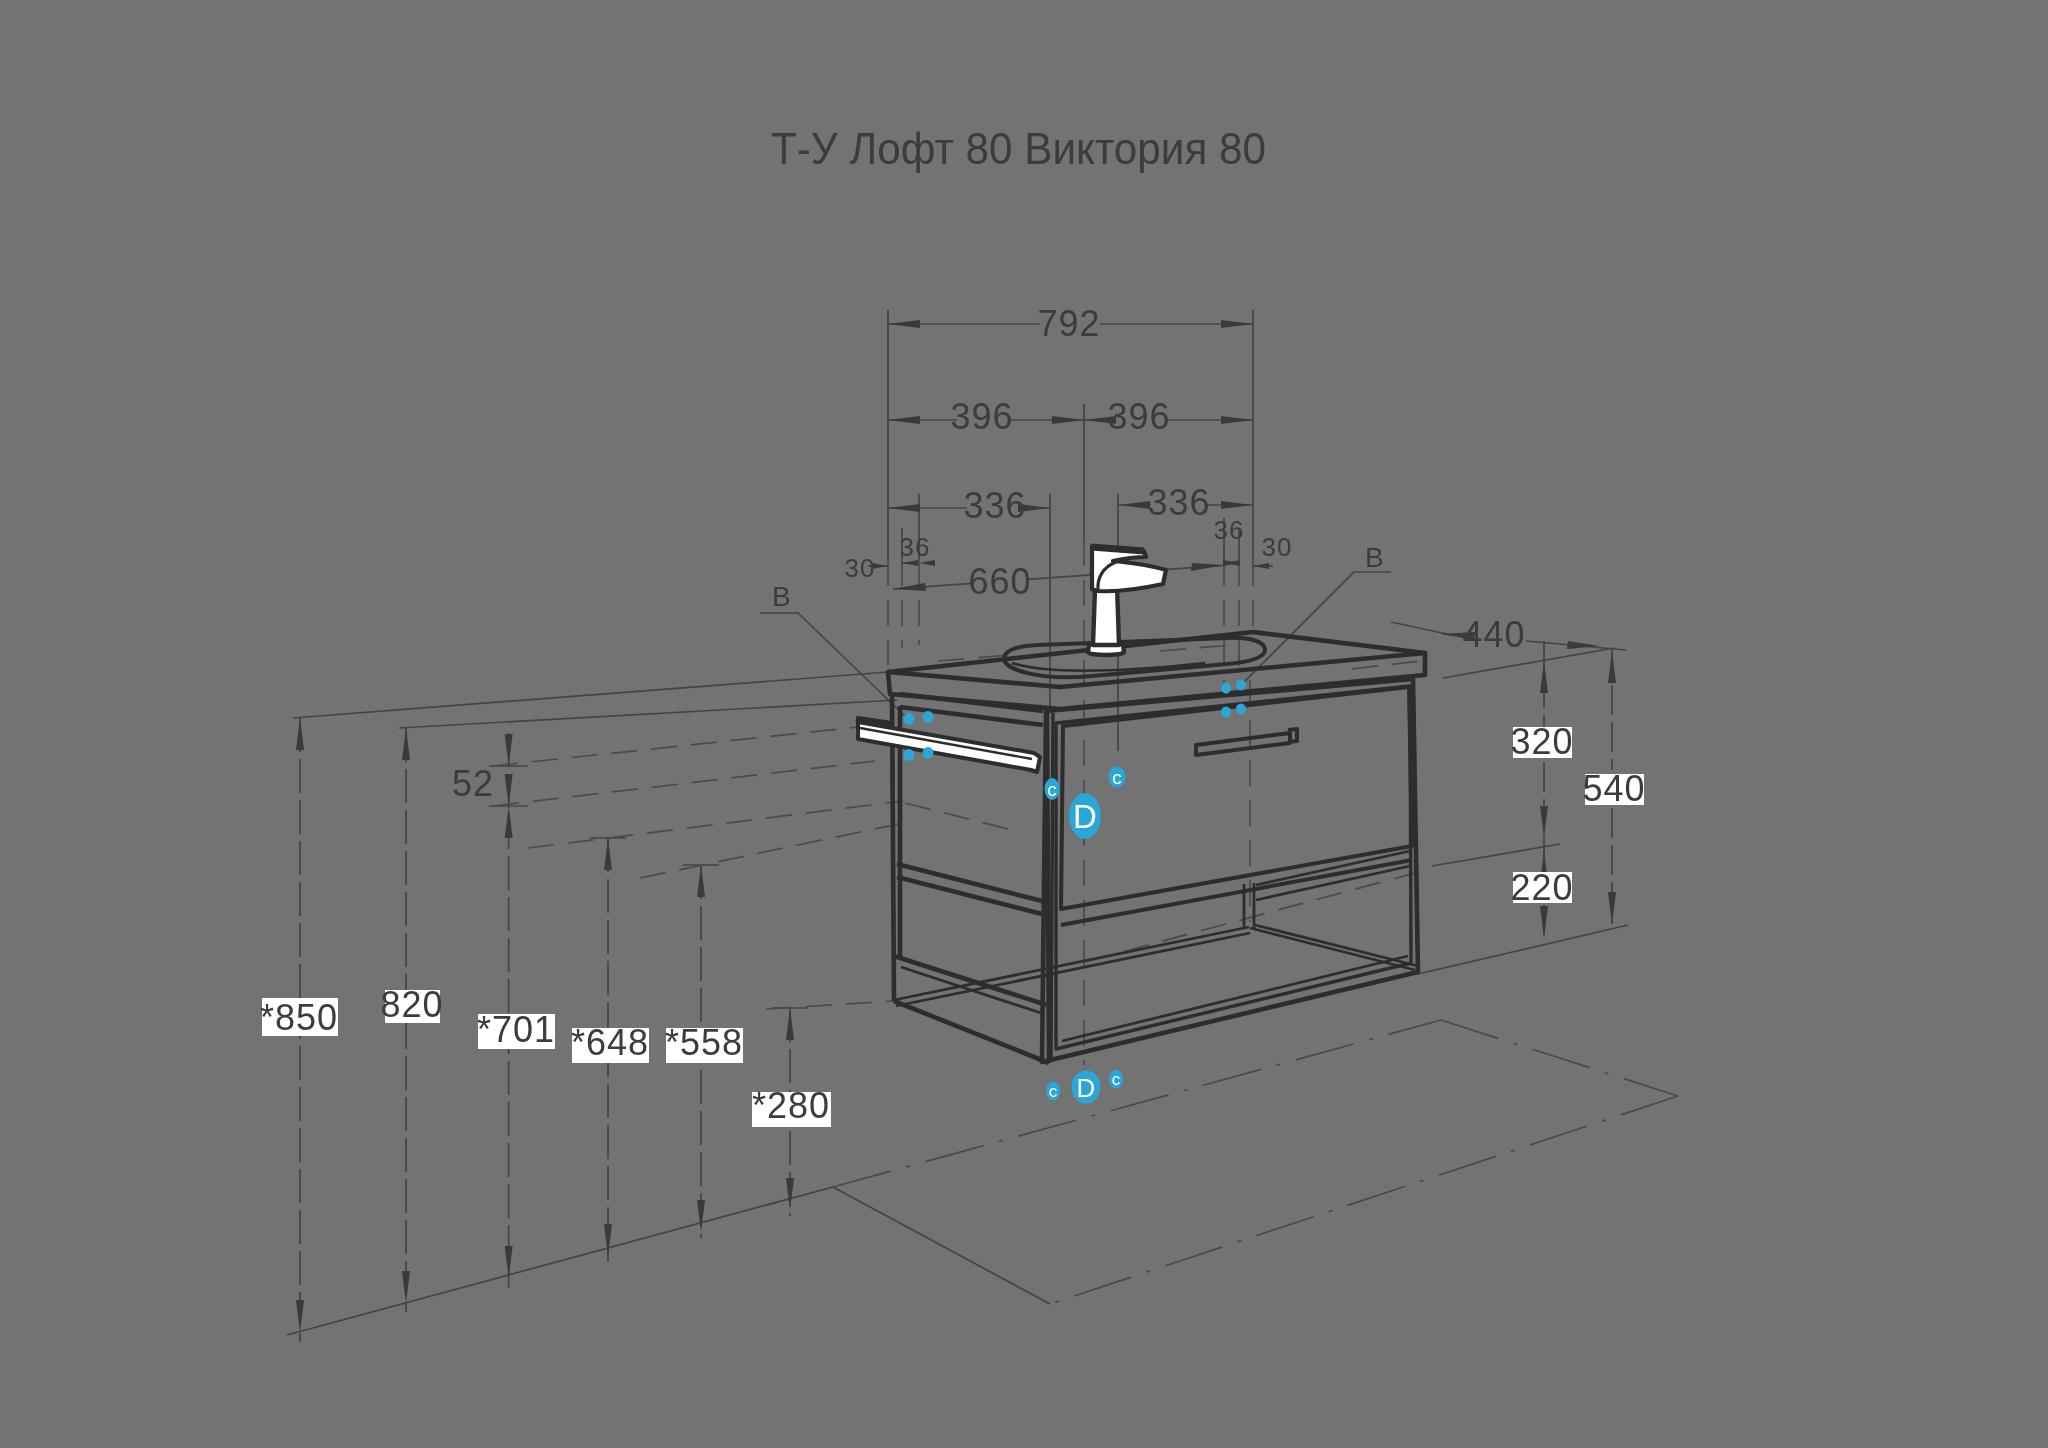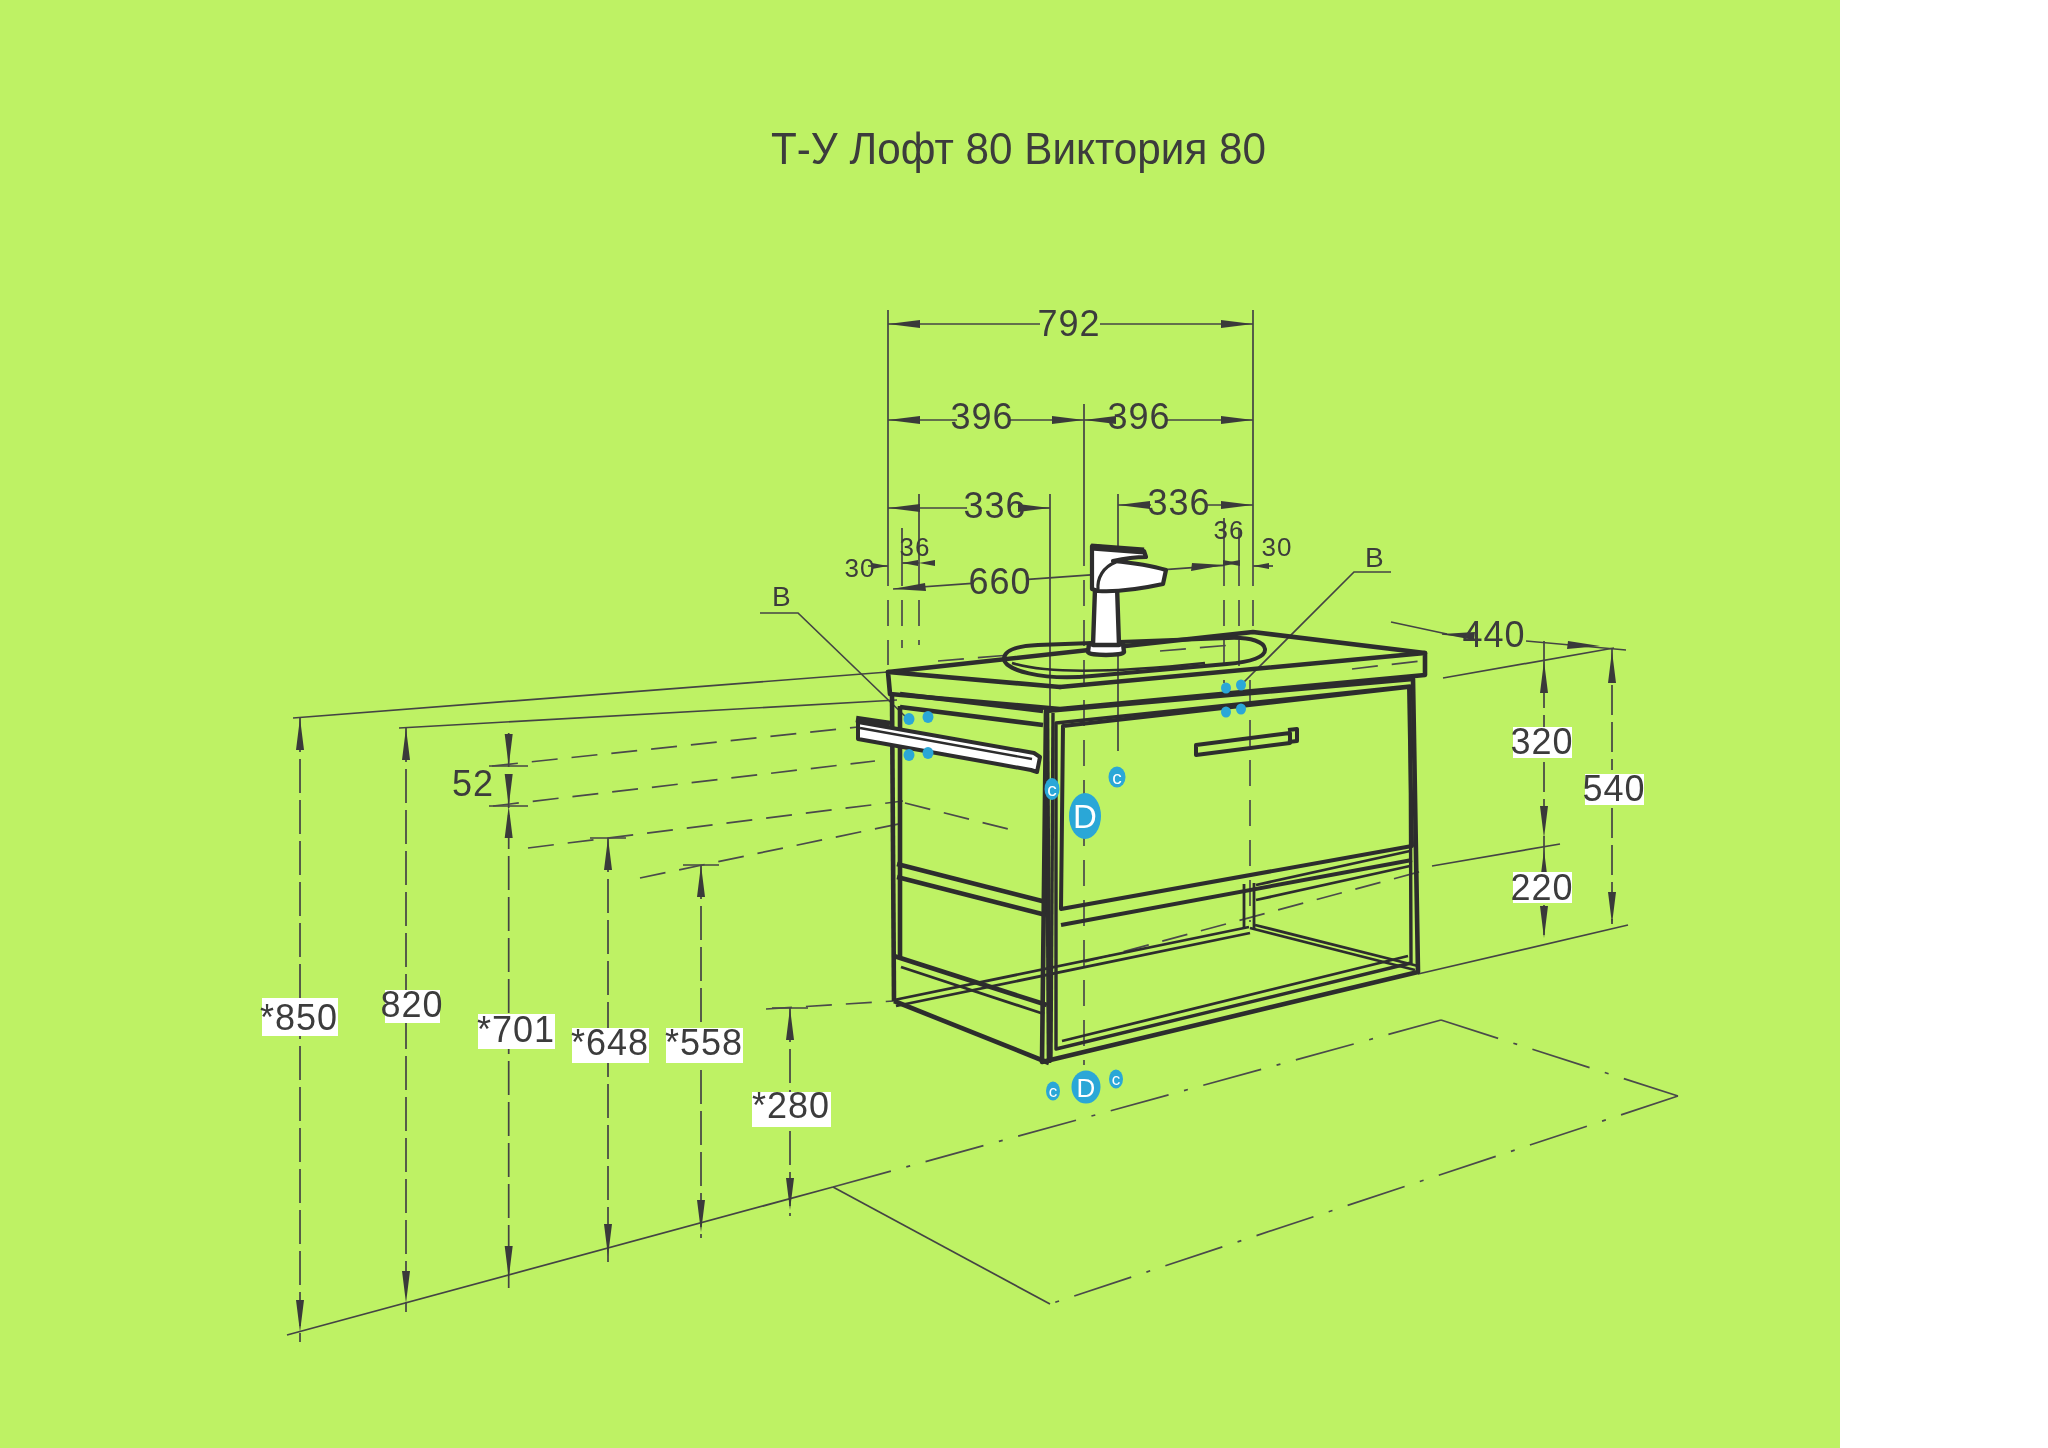--- a/index.html
+++ b/index.html
@@ -1,16 +1,16 @@
 <!DOCTYPE html>
 <html><head>
 <meta charset="utf-8">
 <style>
   html,body{margin:0;padding:0;background:#ffffff;}
-  .wrap{width:1840px;height:1448px;position:relative;background:#bef264;overflow:hidden;}
+  .wrap{width:2048px;height:1448px;position:relative;background:#737373;overflow:hidden;}
   svg{position:absolute;top:0;left:0;}
   text{font-family:"Liberation Sans",sans-serif;fill:#3c3c3c;}
 </style>
 </head>
 <body>
 <div class="wrap">
 <svg width="2048" height="1448" viewBox="0 0 2048 1448">
 
   <text x="771" y="164" font-size="45" textLength="495" lengthAdjust="spacingAndGlyphs">Т-У Лофт 80 Виктория 80</text>
 

